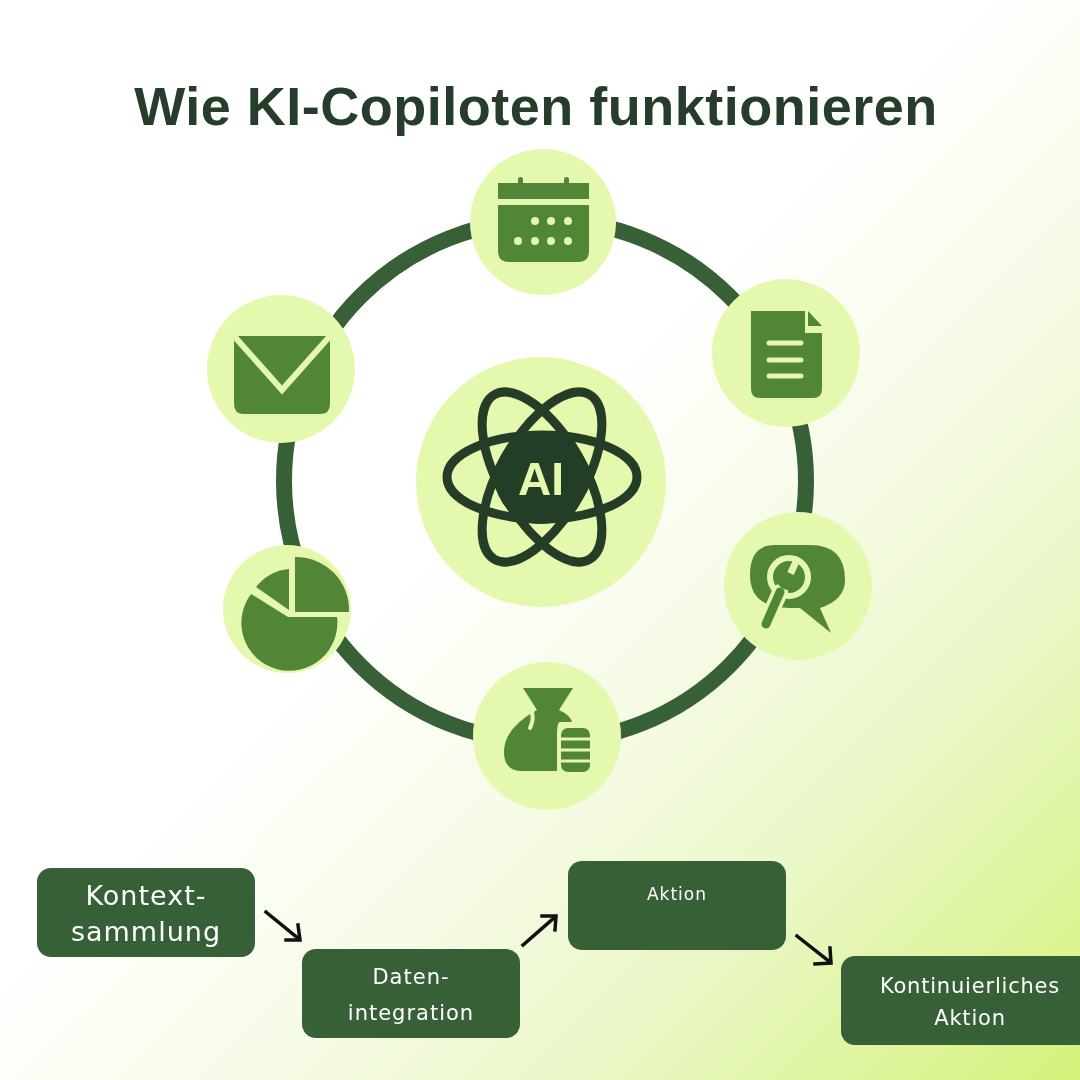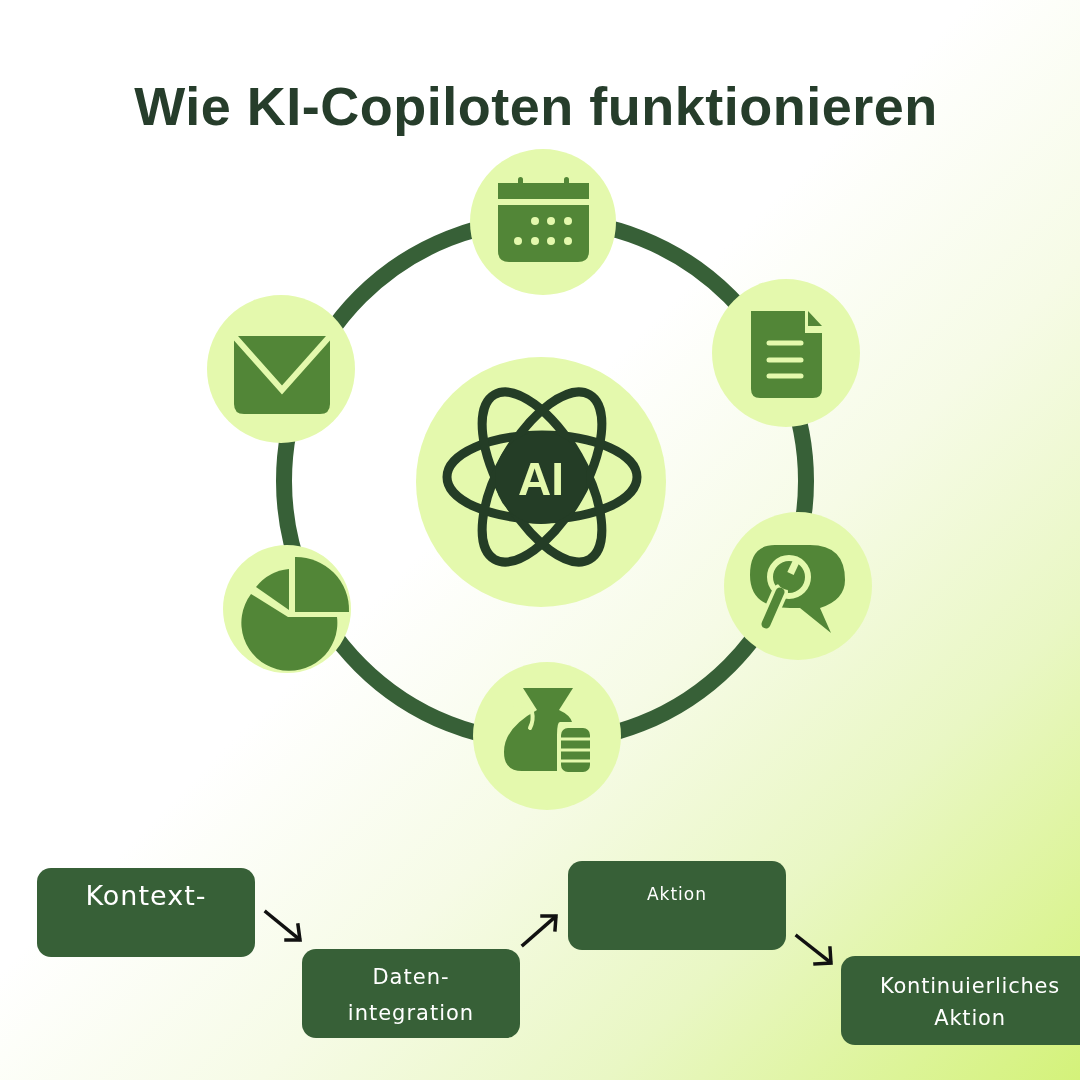--- a/index.html
+++ b/index.html
@@ -164,20 +164,21 @@
     </g>
     <g>
       <line x1="797" y1="936" x2="830" y2="962"></line>
       <polyline points="815,964 831,963 830,948"></polyline>
     </g>
   </g>
 </svg>
 
 <div class="step-box step-1">
   <span class="line">Kontext-</span>
+  <span class="line">sammlung</span>
 </div>
 
 <div class="step-box step-2">
   <span class="line">Daten-</span>
   <span class="line">integration</span>
 </div>
 
 <div class="step-box step-3">
   <span class="line">Aktion</span>
 </div>

